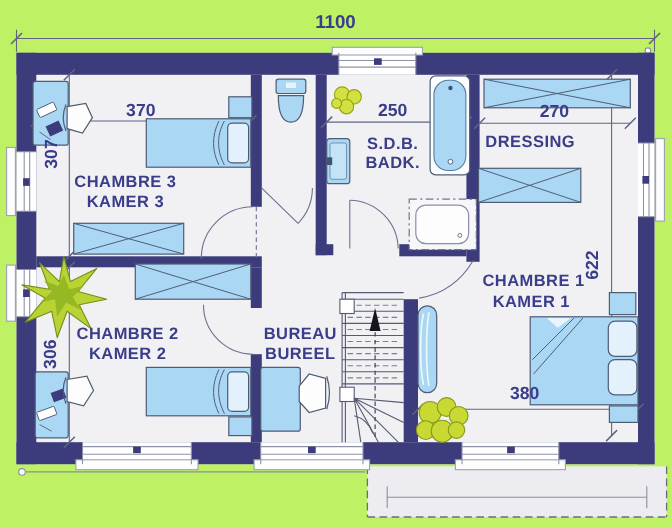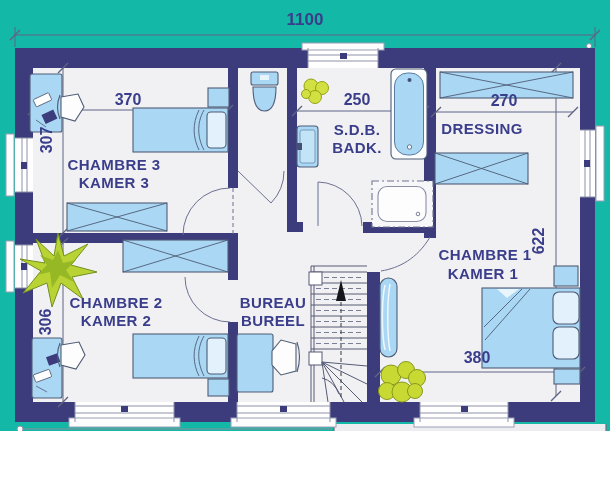--- a/index.html
+++ b/index.html
@@ -1,16 +1,16 @@
 <!DOCTYPE html>
 <html><head>
 <meta charset="utf-8">
 <style>
   html,body{margin:0;padding:0;background:#ffffff;}
-  .plan-wrap{position:relative;width:610px;height:431px;background:#14b8a6;overflow:hidden;
+  .plan-wrap{position:relative;width:610px;height:480px;background:#bef264;overflow:hidden;
              font-family:"Liberation Sans", sans-serif;}
   svg{position:absolute;left:0;top:0;}
   text{fill:#3a3d8a;font-family:"Liberation Sans", sans-serif;font-weight:600;}
   .room-label{font-size:15px;letter-spacing:.4px;}
   .dim-label{font-size:16px;}
   .dim-label-big{font-size:17px;}
 </style>
 </head>
 <body>
 

